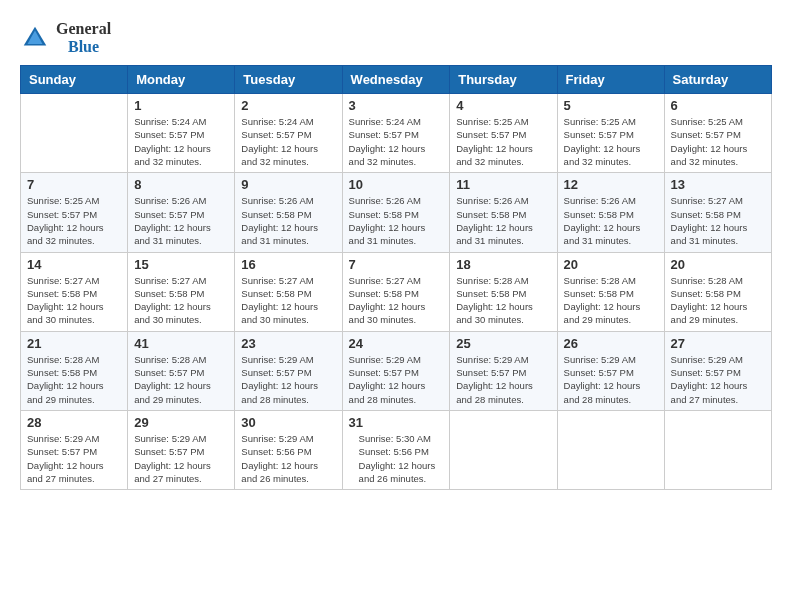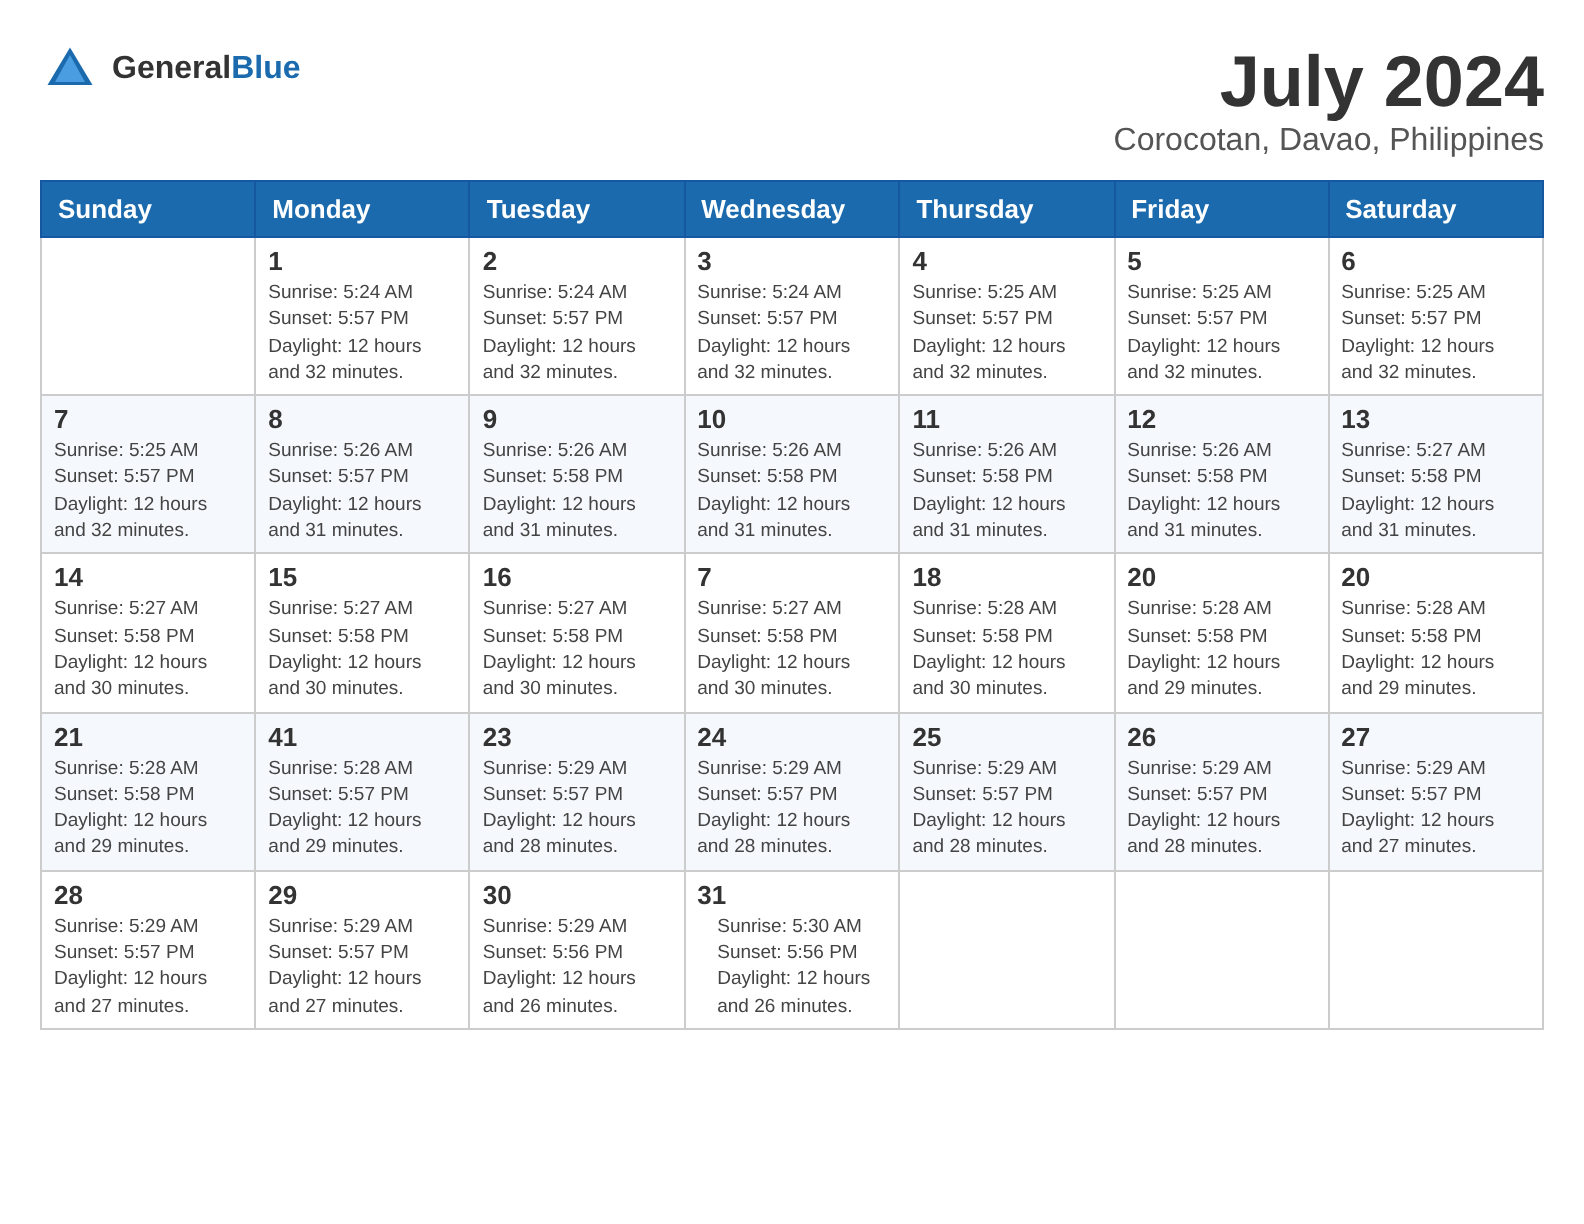--- a/index.html
+++ b/index.html
@@ -16,22 +16,23 @@
       align-items: flex-start;
       margin-bottom: 10px;
     }
     .logo {
       display: flex;
       align-items: center;
       gap: 6px;
     }
     .logo-text {
       display: flex;
-      flex-direction: row;
+      flex-direction: column;
       line-height: 1.1;
+      font-family: Liberation Serif, serif;
     }
     .logo-general {
       font-size: 16px;
       font-weight: bold;
       color: #333;
     }
     .logo-blue {
       font-size: 16px;
       font-weight: bold;
       color: #1a6aad;
@@ -103,24 +104,20 @@
   <div class="logo">
     <svg class="logo-icon" viewBox="0 0 40 40">
       <polygon points="20,5 35,30 5,30" fill="#1a6aad"></polygon>
       <polygon points="20,10 30,28 10,28" fill="#4a9de0"></polygon>
     </svg>
     <div class="logo-text">
       <span class="logo-general">General</span>
       <span class="logo-blue">Blue</span>
     </div>
   </div>
-  <div class="title-block">
-    <div class="main-title">July 2024</div>
-    <div class="subtitle">Corocotan, Davao, Philippines</div>
-  </div>
 </div>
 
 <table class="calendar">
   <thead>
     <tr id="weekday-header">
         <th>Sunday</th>
         <th>Monday</th>
         <th>Tuesday</th>
         <th>Wednesday</th>
         <th>Thursday</th>

